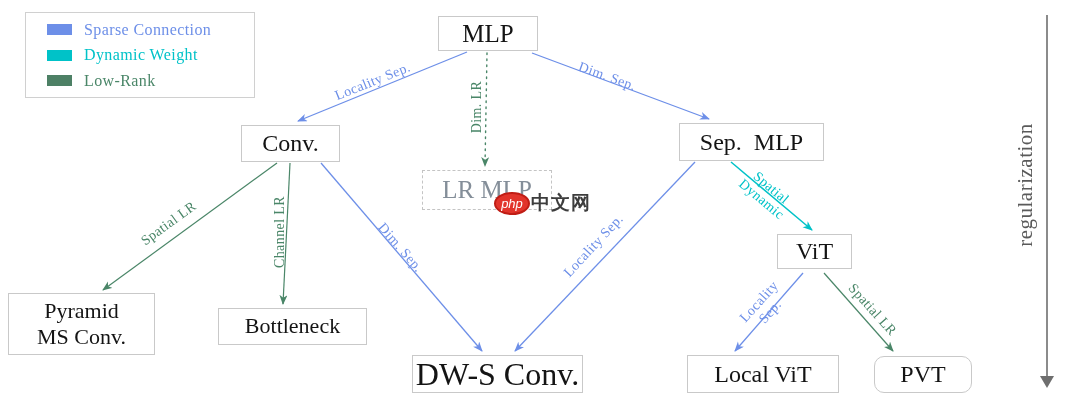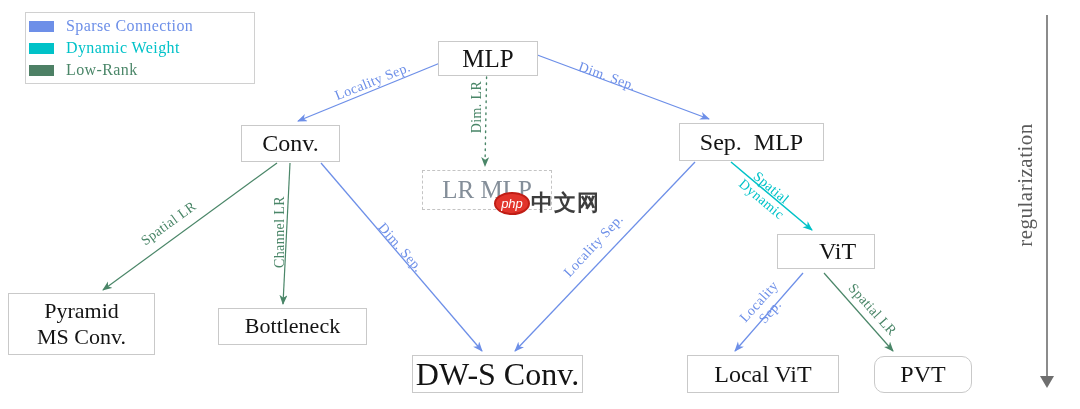--- a/index.html
+++ b/index.html
@@ -15,23 +15,23 @@
   }
   .node.dashed{border:1.5px dashed #c4c4c4;color:#848e99;z-index:1;}
   .elabel{
     position:absolute;font-size:14px;letter-spacing:.4px;white-space:pre-wrap;
     text-align:center;line-height:1.05;z-index:3;pointer-events:none;
   }
   .c-blue{color:#6d8fe8;}
   .c-cyan{color:#00c2c8;}
   .c-green{color:#4a8668;}
   .legend{
-    position:absolute;left:25px;top:12px;width:230px;height:72px;
+    position:absolute;left:25px;top:12px;width:230px;height:86px;
     border:1.5px solid #d0d0d0;background:#fff;z-index:2;
-    display:flex;flex-direction:column;justify-content:space-evenly;padding-left:3px;box-sizing:border-box;
+    display:flex;flex-direction:column;justify-content:space-evenly;padding-left:21px;box-sizing:border-box;
   }
   .legend-row{display:flex;align-items:center;gap:12px;font-size:16px;letter-spacing:.4px;}
   .swatch{width:25px;height:11px;display:inline-block;}
   .sw-blue{background:#6d8fe8;}
   .sw-cyan{background:#00c2c8;}
   .sw-green{background:#4d8065;}
   .axis-label{
     position:absolute;font-size:21px;color:#5a5a5a;letter-spacing:.5px;
     transform:translate(-50%,-50%) rotate(-90deg);left:1025px;top:185px;z-index:2;white-space:nowrap;
   }
@@ -39,21 +39,21 @@
     position:absolute;left:494px;top:190px;height:26px;display:flex;align-items:center;z-index:5;
   }
   .wm-badge{
     width:36px;height:23px;background:#e2342b;border:2px solid #c01d15;border-radius:50%;
     color:#ffffff;font-family:"Liberation Sans","DejaVu Sans",sans-serif;
     font-weight:normal;font-style:italic;font-size:13px;display:flex;align-items:center;justify-content:center;
     box-sizing:border-box;
   }
   .wm-text{
     font-family:"DejaVu Sans","Liberation Sans",sans-serif;font-weight:bold;
-    font-size:22px;color:#3d3d3d;margin-left:1px;letter-spacing:1px;
+    font-size:19px;color:#3d3d3d;margin-left:1px;letter-spacing:1px;
   }
 </style>
 </head>
 <body>
 
 <div class="stage">
 
   <svg class="edges" width="1080" height="409" viewBox="0 0 1080 409">
     <defs>
       <marker id="ah-blue" markerUnits="userSpaceOnUse" markerWidth="12" markerHeight="10" refX="9" refY="4" orient="auto">
@@ -90,29 +90,29 @@
     <div class="legend-row">
       <span class="swatch sw-cyan"></span>
       <span class="c-cyan">Dynamic Weight</span>
     </div>
     <div class="legend-row">
       <span class="swatch sw-green"></span>
       <span class="c-green">Low-Rank</span>
     </div>
   </div>
 
-  <div class="node" style="left:438px;top:16px;width:98px;height:33px;font-size:25px;margin-top:25px;">MLP</div>
+  <div class="node" style="left:438px;top:16px;width:98px;height:33px;font-size:25px;">MLP</div>
   <div class="node" style="left:241px;top:125px;width:97px;height:35px;font-size:24px;">Conv.</div>
   <div class="node" style="left:679px;top:123px;width:143px;height:36px;font-size:24px;">Sep.  MLP</div>
   <div class="node dashed" style="left:422px;top:170px;width:128px;height:38px;font-size:25px;">LR MLP</div>
   <div class="node" style="left:8px;top:293px;width:145px;height:60px;font-size:22px;">Pyramid
 MS Conv.</div>
   <div class="node" style="left:218px;top:308px;width:147px;height:35px;font-size:22px;">Bottleneck</div>
   <div class="node" style="left:412px;top:355px;width:169px;height:36px;font-size:32px;text-align:center;">DW-S Conv.</div>
-  <div class="node" style="left:777px;top:234px;width:73px;height:33px;font-size:24px;padding-left:23px;">ViT</div>
+  <div class="node" style="left:777px;top:234px;width:73px;height:33px;font-size:24px;">ViT</div>
   <div class="node" style="left:655px;top:355px;width:150px;height:36px;font-size:24px;margin-left:32px;">Local ViT</div>
   <div class="node" style="left:874px;top:356px;width:96px;height:35px;font-size:24px;border-radius:10px;">PVT</div>
 
   <div class="elabel c-blue" style="left:373px;top:82px;transform:translate(-50%,-50%) rotate(-22deg);">Locality Sep.</div>
   <div class="elabel c-blue" style="left:607px;top:77px;transform:translate(-50%,-50%) rotate(20deg);">Dim. Sep.</div>
   <div class="elabel c-green" style="left:477px;top:107px;transform:translate(-50%,-50%) rotate(-90deg);">Dim. LR</div>
   <div class="elabel c-green" style="left:169px;top:224px;transform:translate(-50%,-50%) rotate(-36deg);">Spatial LR</div>
   <div class="elabel c-green" style="left:280px;top:232px;transform:translate(-50%,-50%) rotate(-90deg);">Channel LR</div>
   <div class="elabel c-blue" style="left:400px;top:248px;transform:translate(-50%,-50%) rotate(49deg);">Dim. Sep.</div>
   <div class="elabel c-blue" style="left:594px;top:246px;transform:translate(-50%,-50%) rotate(-47deg);">Locality Sep.</div>

